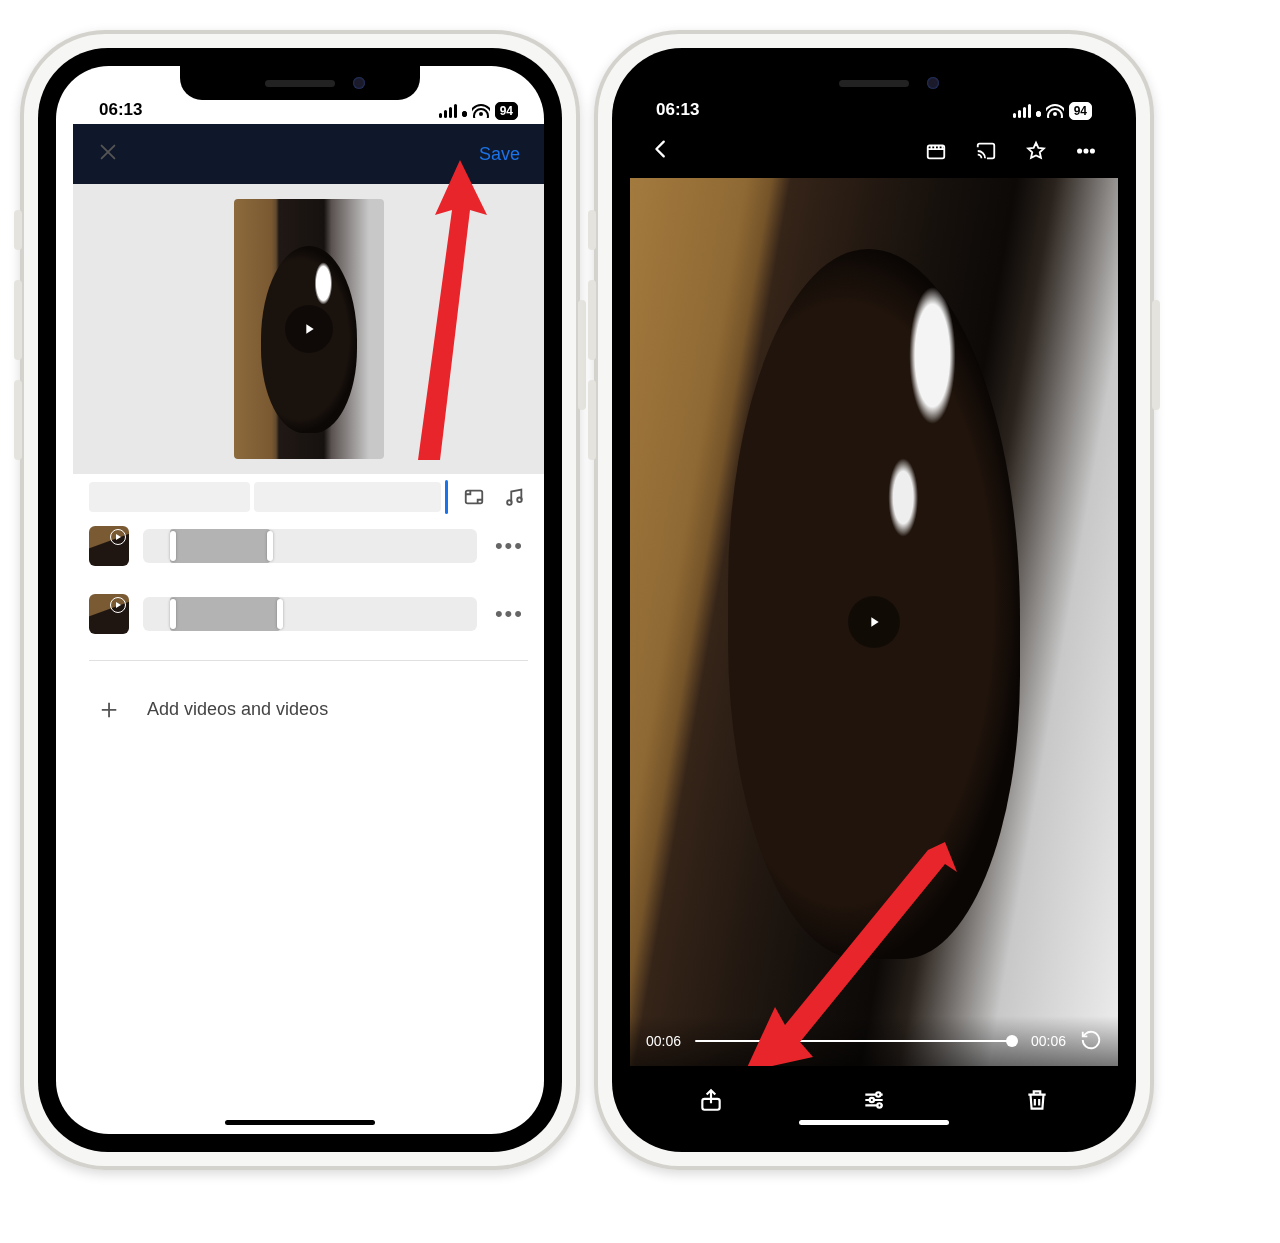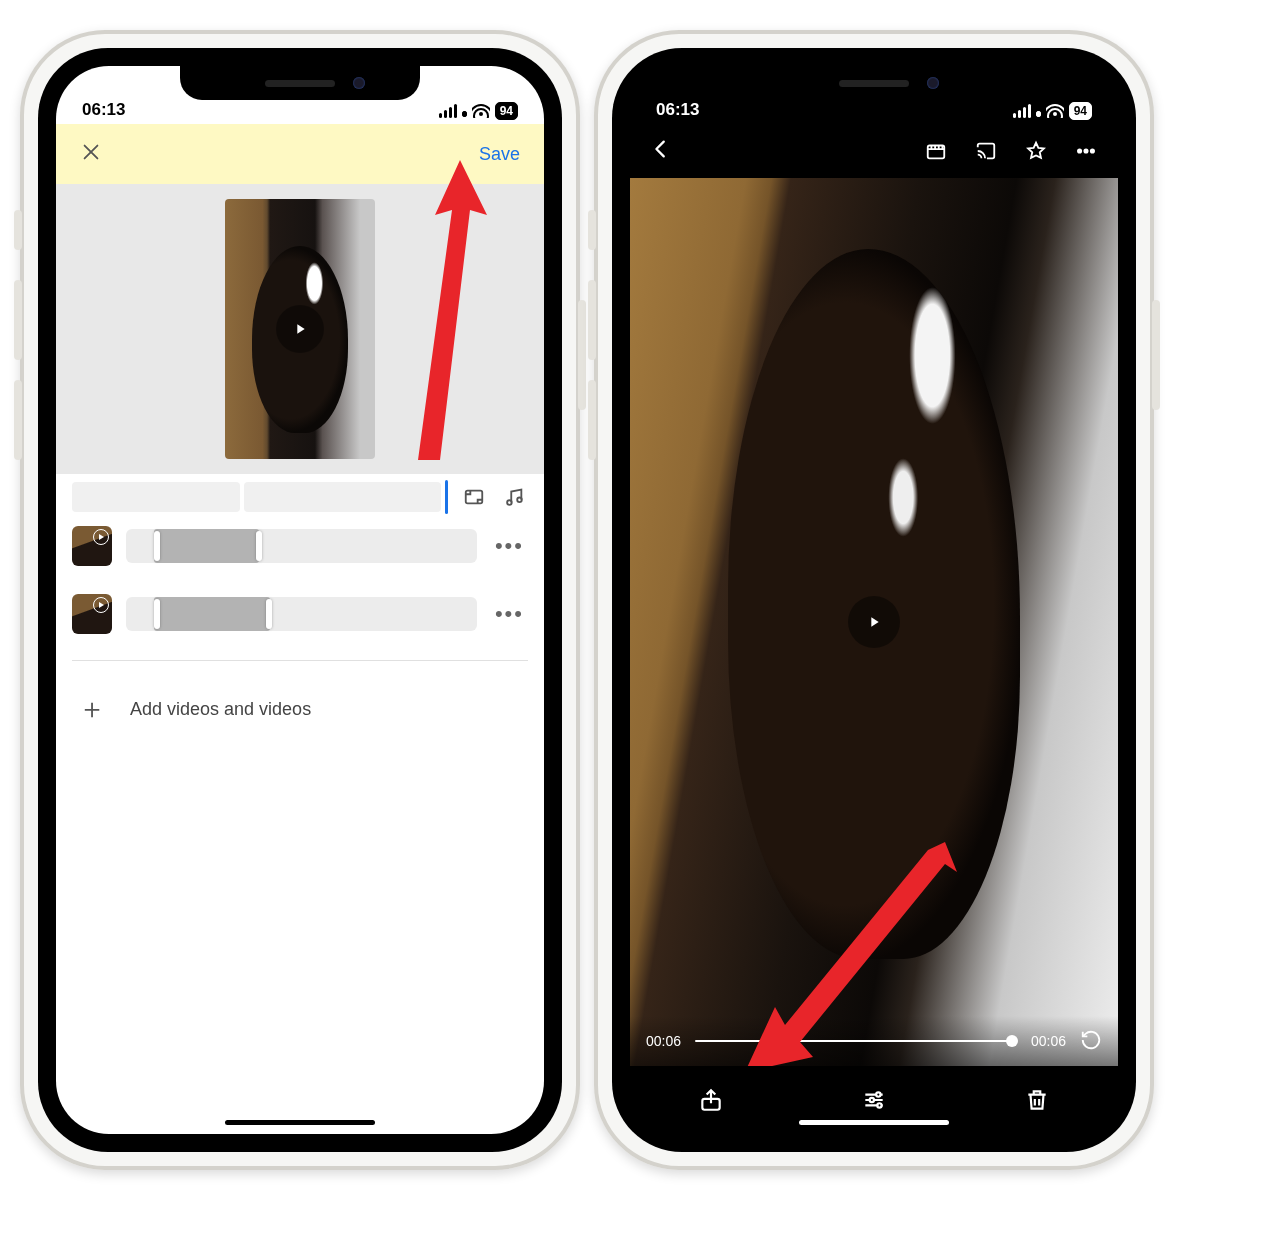--- a/index.html
+++ b/index.html
@@ -30,20 +30,21 @@
     position: absolute;
     inset: 18px;
     border-radius: 70px;
     background: #000;
   }
   .phone .screen {
     position: absolute;
     inset: 36px;
     border-radius: 53px;
     overflow: hidden;
+    padding-left: 17px;
   }
   .phone1 .screen { background: #fff; }
   .phone2 .screen { background: #000; }
 
   
   .side-btn { position:absolute; background:#e5e3dd; border-radius:4px; }
   .sb-left1  { left:-6px; top:180px; width:8px; height:40px; }
   .sb-left2  { left:-6px; top:250px; width:8px; height:80px; }
   .sb-left3  { left:-6px; top:350px; width:8px; height:80px; }
   .sb-right  { right:-6px; top:270px; width:8px; height:110px; }
@@ -102,21 +103,21 @@
     display:flex; align-items:center; gap:1px;
     padding:1px 4px; border:1.5px solid currentColor; border-radius:5px; font-size:12px; font-weight:700;
   }
   .phone1 .battery-badge {background:#000;color:#fff;border-color:#000;}
   .phone2 .battery-badge {background:#fff;color:#000;border-color:#fff;}
 
 
   
   .topbar-white {
     height:60px; display:flex; align-items:center; justify-content:space-between;
-    padding:0 16px; background:#fef9c3;
+    padding:0 16px; background:#0f172a;
   }
   .close-x { font-size:26px; color:#555; padding:8px;}
   .save-btn { font-size:18px; color:#1a73e8; font-weight:500; padding:8px;}
 
   
   .preview {
     height:290px; background:#e8e8e8; display:flex; align-items:center; justify-content:center;
     position:relative;
   }
   .preview-inner{

